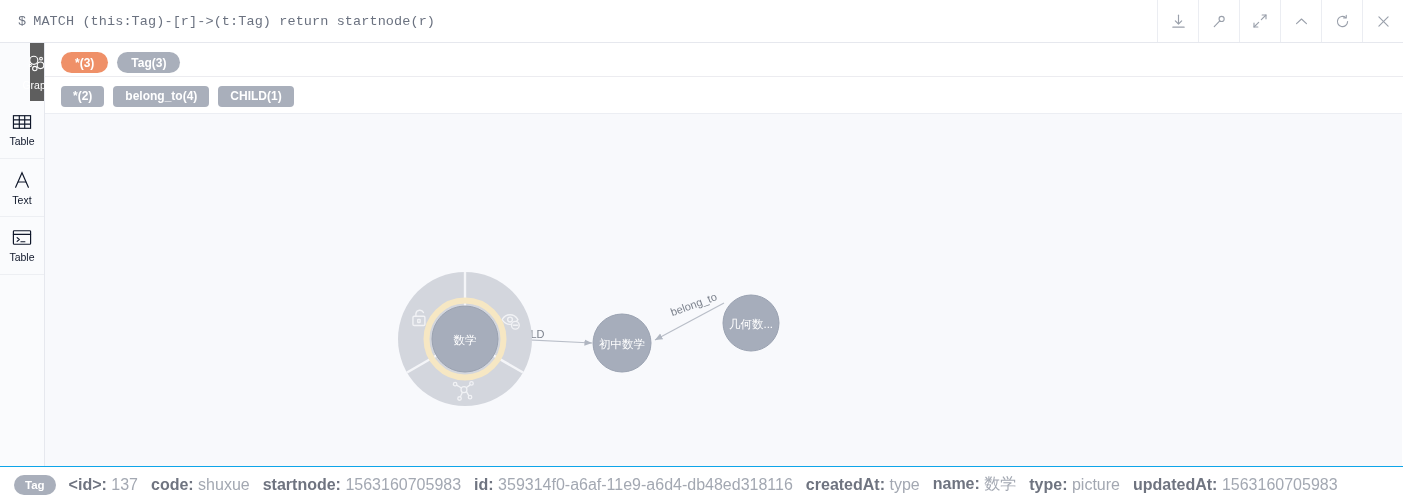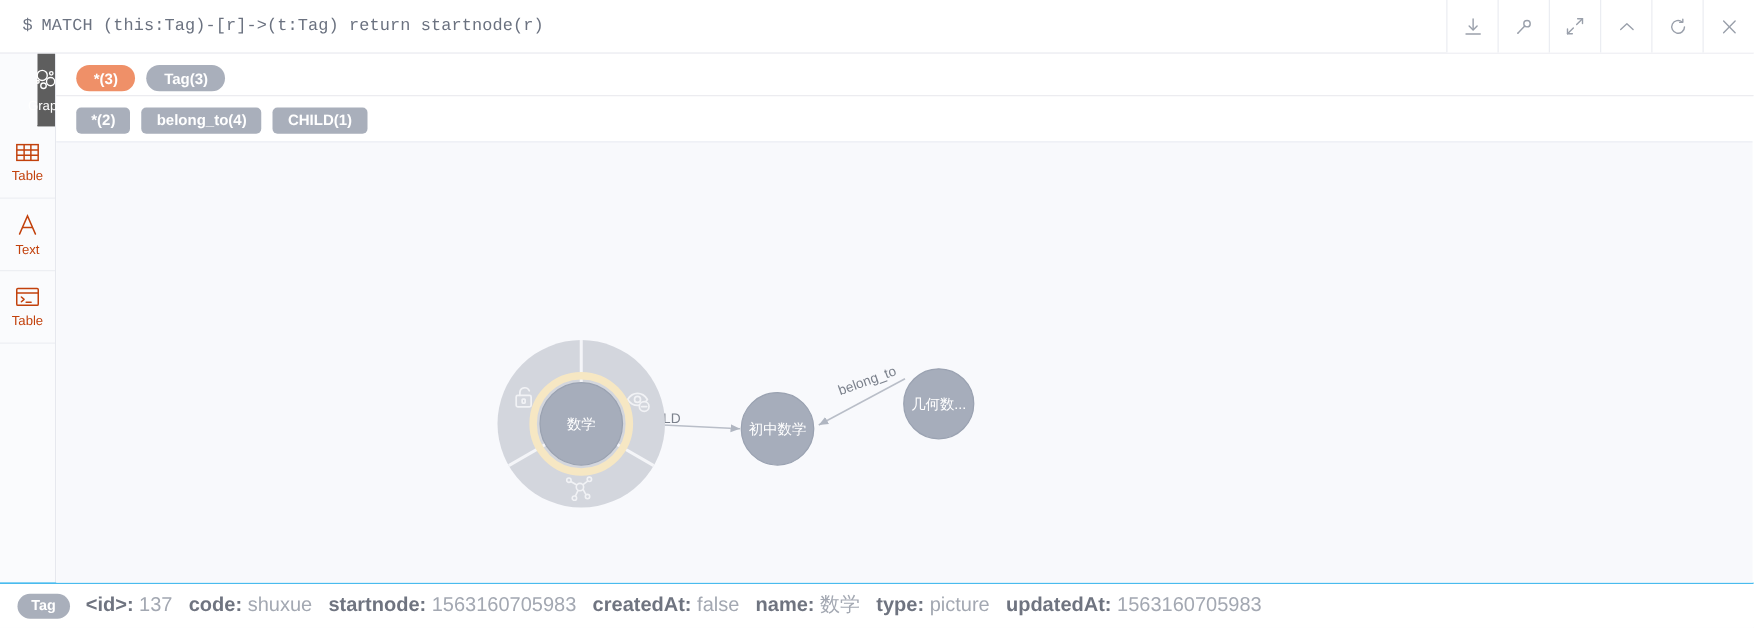--- a/index.html
+++ b/index.html
@@ -52,21 +52,21 @@
     width: 45px; min-width: 45px;
     background: #fafbfd;
     border-right: 1px solid #e6e8ee;
     display: flex; flex-direction: column;
   }
   .side-item {
     height: 58px;
     display: flex; flex-direction: column;
     align-items: center; justify-content: center;
     gap: 5px;
-    color: #c2410c;
+    color: #0f172a;
     cursor: pointer;
     border-bottom: 1px solid #edeff3;
     user-select: none;
   }
   .side-item .slabel { font-size: 10.5px; line-height: 1; }
   .side-item.active { background: #5e5e5e; color: #ffffff; border-bottom-color: #5e5e5e; margin-left: 30px; }
 
   
   .main { flex: 1; display: flex; flex-direction: column; min-width: 0; }
 
@@ -334,24 +334,28 @@
     <span class="prop">
       <b>code:</b>
       <span class="pv">shuxue</span>
     </span>
 
     <span class="prop">
       <b>startnode:</b>
       <span class="pv">1563160705983</span>
     </span>
 
+    <span class="prop">
+      <b>id:</b>
+      <span class="pv">359314f0-a6af-11e9-a6d4-db48ed318116</span>
+    </span>
 
     <span class="prop">
       <b>createdAt:</b>
-      <span class="pv">false</span>
+      <span class="pv">type</span>
     </span>
 
     <span class="prop">
       <b>name:</b>
       <span class="pv">数学</span>
     </span>
 
     <span class="prop">
       <b>type:</b>
       <span class="pv">picture</span>

